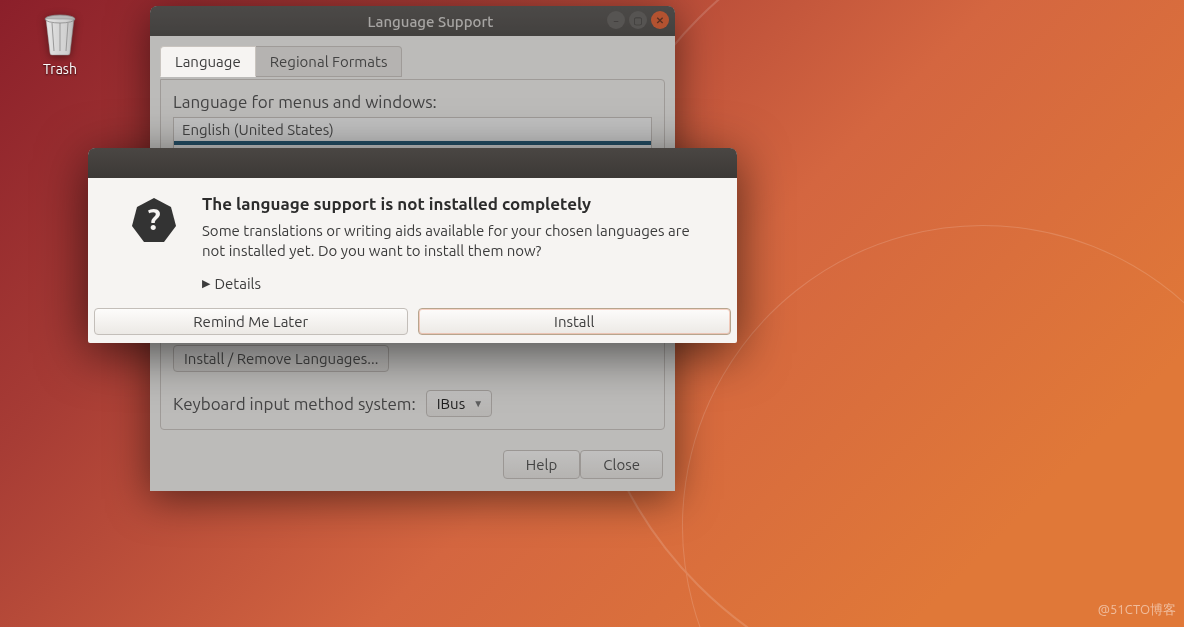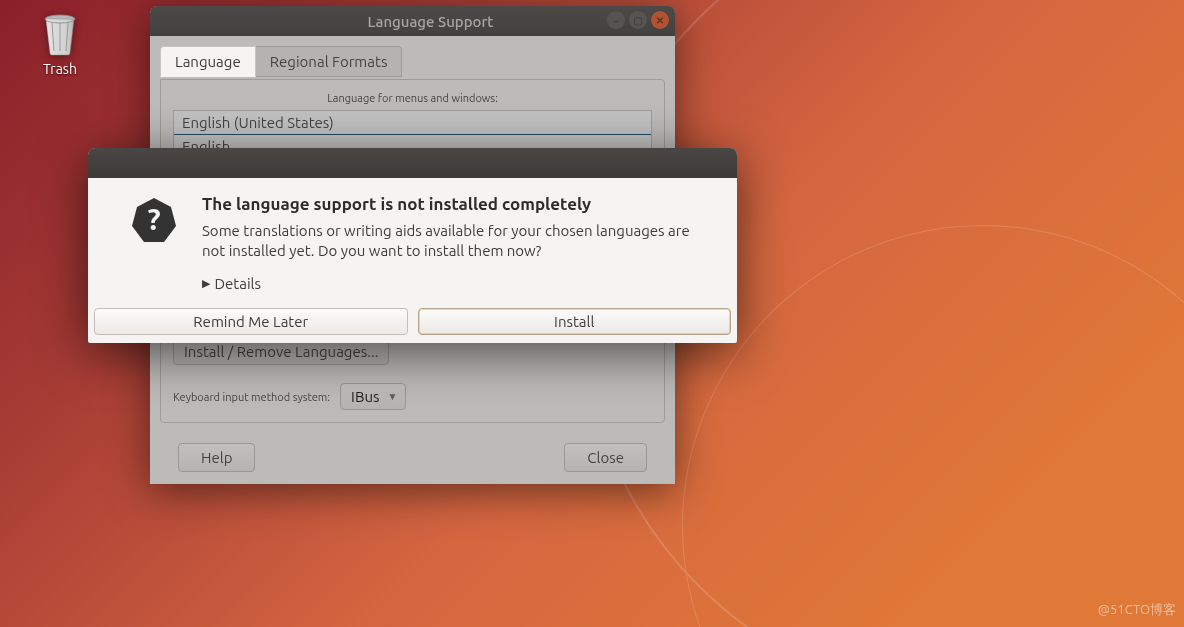--- a/index.html
+++ b/index.html
@@ -27,31 +27,31 @@
 
     .window-body { padding: 10px; }
     .tabs { display: flex; margin-bottom: 3px; }
     .tab { padding: 6px 14px; font-size: 15px; color: #3c3c3c; border: 1px solid #c9c4bf; background: #ece9e5; cursor: pointer; }
     .tab.active { background: #f6f4f2; border-bottom-color: #f6f4f2; position: relative; z-index: 2; }
     .tab + .tab { border-left: none; }
     .tabs .tab:first-child { border-radius: 4px 0 0 0; }
     .tabs .tab:last-child { border-radius: 0 4px 0 0; }
     
     .tab-panel { border: 1px solid #c9c4bf; margin-top: -1px; padding: 12px; border-radius: 0 4px 4px 4px; }
-    .field-label { color: #3c3c3c; font-size: 11px; margin-bottom: 6px; text-align: center; }
+    .field-label { color: #3c3c3c; font-size: 17px; margin-bottom: 6px; }
     .lang-list { border: 1px solid #c9c4bf; height: 218px; background: #fff; overflow: hidden; }
-    .lang-item { padding: 3px 8px; font-size: 15px; color: #3c3c3c; border-bottom: 1px solid #0c4a6e; }
+    .lang-item { padding: 3px 8px; font-size: 15px; color: #3c3c3c; border-bottom: 4px solid #0c4a6e; }
     
     .small-btn { display: inline-block; padding: 4px 10px; border: 1px solid #c3beb9; border-radius: 4px; background: linear-gradient(#fdfcfb, #ece9e5); font-size: 15px; color: #3c3c3c; cursor: pointer; margin-top: 10px; }
     
     .kb-row { display: flex; align-items: center; gap: 10px; margin-top: 18px; }
     .select-like { display: inline-flex; align-items: center; gap: 8px; padding: 4px 8px 4px 10px; border: 1px solid #c3beb9; border-radius: 4px; background: linear-gradient(#fdfcfb, #ece9e5); font-size: 15px; cursor: pointer; }
     .select-like .caret { font-size: 10px; color: #666; }
 
-    .action-row { display: flex; justify-content: space-between; padding: 10px 28px 12px; }
+    .action-row { display: flex; justify-content: flex-end; padding: 10px 12px 12px; }
     .std-btn { padding: 5px 22px; border: 1px solid #c3beb9; border-radius: 4px; background: linear-gradient(#fdfcfb, #ece9e5); font-size: 15px; color: #3c3c3c; cursor: pointer; }
     .modal { position: absolute; left: 88px; top: 148px; width: 649px; background: #f6f4f2; border-radius: 8px 8px 2px 2px; box-shadow: 0 10px 50px rgba(0,0,0,0.6); }
     .modal-titlebar { height: 30px; background: linear-gradient(#4a4643, #3c3936); border-radius: 7px 7px 0 0; }
     .modal-body { display: flex; gap: 22px; padding: 16px 28px 10px 40px; }
     .modal-icon { flex: 0 0 52px; }
     .modal-icon svg { width: 52px; height: 52px; }
     .modal-text h3 { font-size: 17px; font-weight: bold; color: #2c2c2c; margin-bottom: 8px; }
     .modal-text p { font-size: 15px; color: #3c3c3c; line-height: 1.35; margin-bottom: 10px; }
     .details-toggle { display: inline-flex; align-items: center; gap: 4px; font-size: 15px; color: #3c3c3c; cursor: pointer; }
     .details-toggle .tri { font-size: 11px; }

